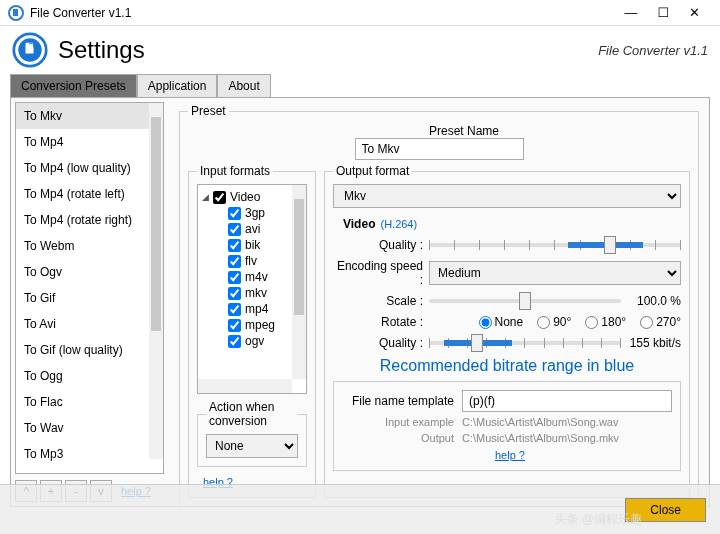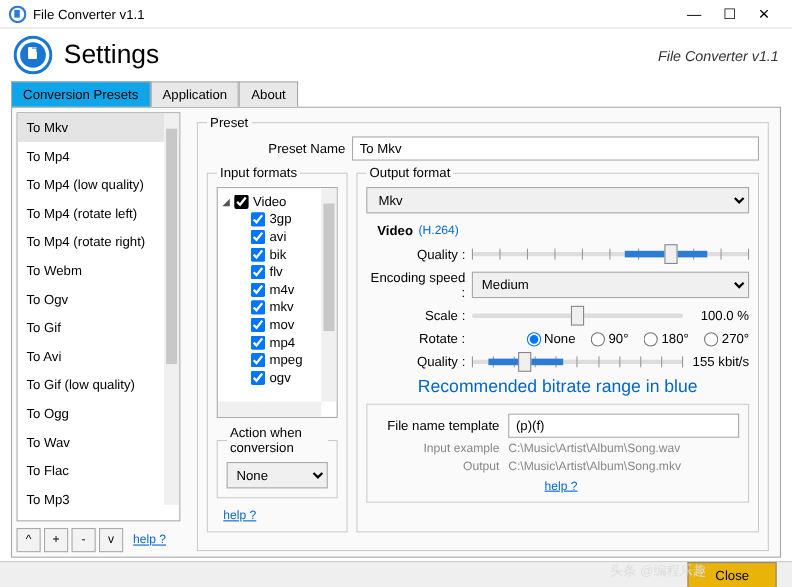--- a/index.html
+++ b/index.html
@@ -8,34 +8,34 @@
 .titlebar-icon { width: 16px; height: 16px; margin-right: 6px; }
 .titlebar-title { flex: 1; font-size: 12px; }
 .titlebar-btns { display: flex; gap: 20px; padding-right: 12px; }
 .titlebar-btns span { font-size: 13px; font-family: Arial; }
 .header { display: flex; align-items: center; padding: 6px 12px 6px 12px; }
 .header-icon { width: 36px; height: 36px; margin-right: 10px; }
 .header-title { font-size: 24px; font-weight: 400; flex: 1; }
 .header-sub { font-size: 13px; font-style: italic; color: #333; }
 .tabs { display: flex; margin: 0 10px; }
 .tab { padding: 4px 10px; border: 1px solid #aaa; background: #f0f0f0; font-size: 12px; border-bottom: none; cursor: pointer; }
-.tab.active { background: #0ea5e9; position: relative; z-index: 2; }
+.tab.active { background: #737373; position: relative; z-index: 2; }
 .tab:not(.active) { background: #e8e8e8; }
 .main { display: flex; border: 1px solid #aaa; margin: 0 10px 10px 10px; height: 410px; background: #fafafa; }
 .sidebar { width: 158px; display: flex; flex-direction: column; border-right: 1px solid transparent; padding: 4px; }
 .preset-list { flex: 1; border: 1px solid #aaa; overflow-y: auto; background: #fff; position: relative; }
 .preset-item { padding: 6px 8px; font-size: 12px; cursor: pointer; }
 .preset-item.selected { background: #e4e4e4; }
 .sidebar-btns { display: flex; gap: 3px; align-items: center; margin-top: 6px; }
 .sidebar-btns button { width: 22px; height: 22px; border: 1px solid #aaa; background: #f3f3f3; font-size: 11px; cursor: pointer; }
 .help-link { color: #0066cc; text-decoration: underline; font-size: 11px; margin-left: 6px; cursor: pointer; }
 .content { flex: 1; padding: 6px 10px; overflow: hidden; position: relative; }
 fieldset { border: 1px solid #ccc; padding: 6px 8px 8px 8px; margin-bottom: 8px; }
 legend { font-size: 12px; padding: 0 3px; }
-.row { display: flex; align-items: center; margin-bottom: 4px; }
+.row { display: flex; align-items: center; margin-bottom: 4px; flex-direction: column; }
 .label { text-align: right; padding-right: 6px; font-size: 12px; }
 .input-text { flex: 1; border: 1px solid #aaa; padding: 3px 6px; font-size: 12px; background: #fff; }
 .middle-row { display: flex; gap: 8px; }
 .input-formats { width: 128px; }
 .tree { border: 1px solid #aaa; height: 210px; overflow: auto; background: #fff; padding: 4px 2px; font-size: 12px; position: relative; }
 .tree-root { display: flex; align-items: center; gap: 4px; padding: 1px 2px; }
 .tree-item { display: flex; align-items: flex-end; gap: 4px; padding: 1px 2px 1px 28px; }
 .tree input[type=checkbox] { width: 13px; height: 13px; }
 .expand-arrow { font-size: 9px; color: #555; }
 .action-box { margin-top: 6px; }
@@ -59,21 +59,21 @@
 .radios label { display: flex; align-items: center; gap: 3px; font-size: 12px; }
 .radios input { width: 13px; height: 13px; }
 .reco { color: #0066cc; font-size: 16px; text-align: center; margin-top: 2px; }
 .fname-box { border: 1px solid #ccc; padding: 8px; margin-top: 6px; }
 .fname-row { display: flex; align-items: center; margin-bottom: 4px; }
 .fname-label { width: 120px; text-align: right; padding-right: 8px; font-size: 12px; }
 .fname-label.gray { color: #888; font-size: 11px; }
 .fname-val { font-size: 11px; color: #888; }
 .fname-input { flex: 1; border: 1px solid #aaa; padding: 3px 6px; font-size: 12px; }
 .help-center { text-align: center; }
-.bottom-bar { position: absolute; bottom: 0; right: 0; left: 0; height: 24px; background: rgba(235,235,235,0.8); display: flex; justify-content: flex-end; align-items: center; padding: 0 14px; border-top: 1px solid #ccc; }
+.bottom-bar { position: absolute; bottom: 0; right: 0; left: 0; height: 50px; background: rgba(235,235,235,0.8); display: flex; justify-content: flex-end; align-items: center; padding: 0 14px; border-top: 1px solid #ccc; }
 .bottom-bar button { padding: 4px 24px; border: 1px solid #888; background: #eab308; font-size: 12px; cursor: pointer; }
 .watermark { position: absolute; bottom: 6px; right: 78px; font-size: 12px; color: #ddd; pointer-events: none; }
 .scrollbar-fake { position: absolute; right: 0; top: 0; bottom: 14px; width: 14px; background: #f0f0f0; }
 .scrollbar-fake::before { content:''; position: absolute; left: 2px; right: 2px; top: 14px; height: 60%; background: #c8c8c8; }
 .scrollbar-h-fake { position: absolute; left: 0; right: 14px; bottom: 0; height: 14px; background: #f0f0f0; }
 </style>
 </head>
 <body>
 
 <div class="titlebar">
@@ -113,22 +113,22 @@
       <div class="preset-item">To Mp4</div>
       <div class="preset-item">To Mp4 (low quality)</div>
       <div class="preset-item">To Mp4 (rotate left)</div>
       <div class="preset-item">To Mp4 (rotate right)</div>
       <div class="preset-item">To Webm</div>
       <div class="preset-item">To Ogv</div>
       <div class="preset-item">To Gif</div>
       <div class="preset-item">To Avi</div>
       <div class="preset-item">To Gif (low quality)</div>
       <div class="preset-item">To Ogg</div>
+      <div class="preset-item">To Flac</div>
       <div class="preset-item">To Wav</div>
-      <div class="preset-item">To Flac</div>
       <div class="preset-item">To Mp3</div>
       <div class="scrollbar-fake"></div>
     </div>
     <div class="sidebar-btns">
       <button>^</button>
       <button>+</button>
       <button>-</button>
       <button>v</button>
       <span class="help-link">help ?</span>
     </div>
@@ -167,24 +167,20 @@
                 <input type="checkbox" checked="" style="">
                 <span>flv</span>
               </div>
             <div class="tree-item">
                 <input type="checkbox" checked="" style="">
                 <span>m4v</span>
               </div>
             <div class="tree-item">
                 <input type="checkbox" checked="" style="">
                 <span>mkv</span>
-              </div>
-            <div class="tree-item">
-                <input type="checkbox" checked="" style="">
-                <span>mov</span>
               </div>
             <div class="tree-item">
                 <input type="checkbox" checked="" style="">
                 <span>mp4</span>
               </div>
             <div class="tree-item">
                 <input type="checkbox" checked="" style="">
                 <span>mpeg</span>
               </div>
             <div class="tree-item">

